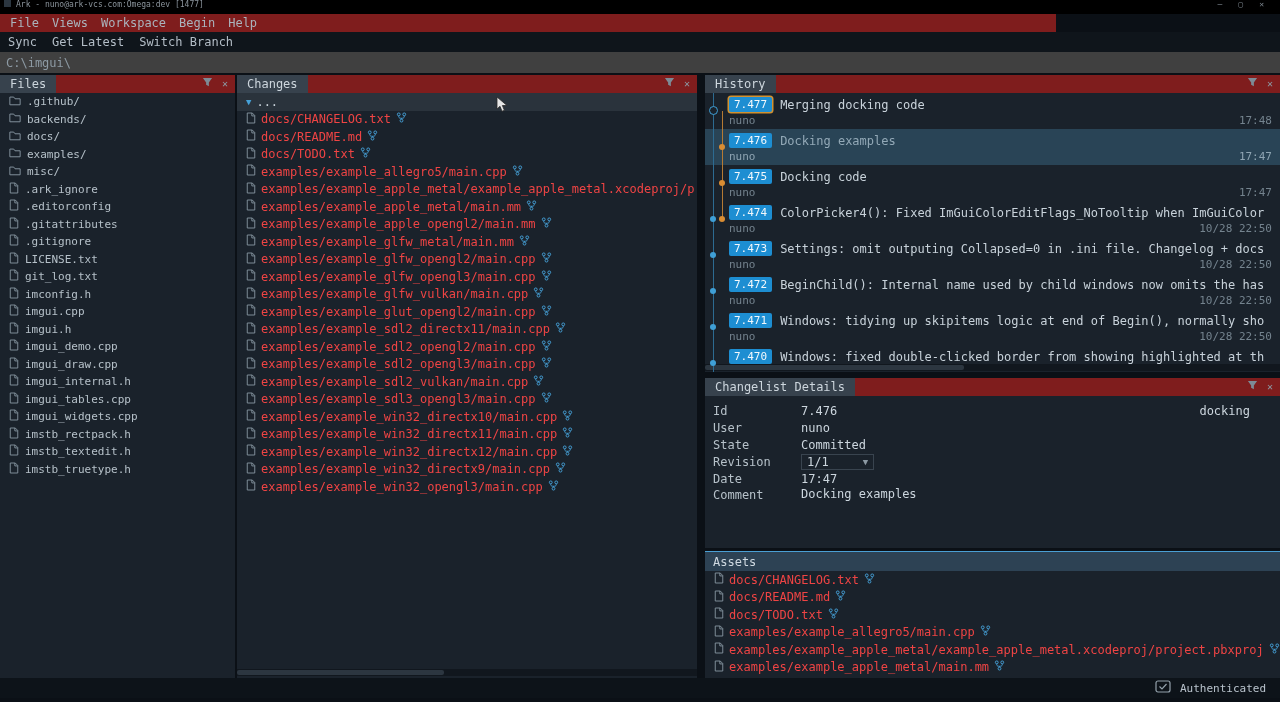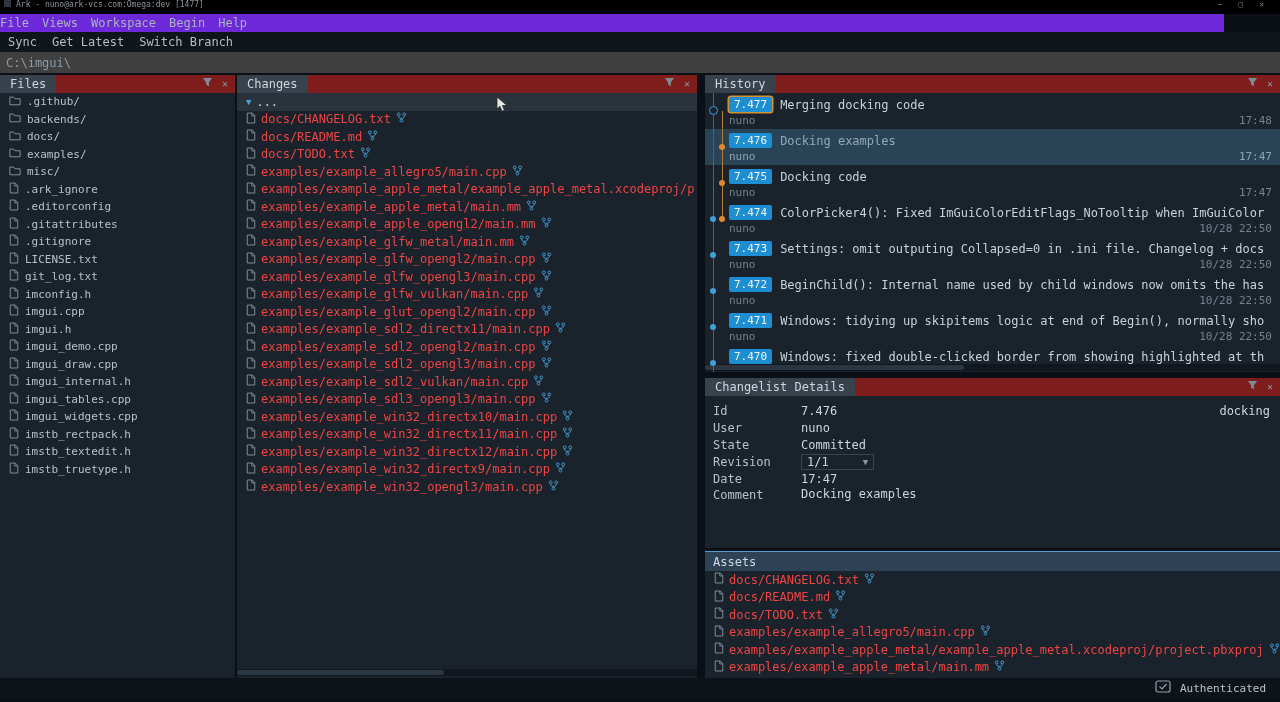--- a/index.html
+++ b/index.html
@@ -4,21 +4,21 @@
 <style>
   *{margin:0;padding:0;box-sizing:border-box}
   html,body{width:1280px;height:702px;overflow:hidden;background:#000}
   body{font-family:"DejaVu Sans Mono","Liberation Mono",monospace;color:#c2ccd4;position:relative}
   #app{position:absolute;inset:0;background:#0b1016}
 
   
   #titlebar{position:absolute;left:0;top:0;width:1280px;height:14px;background:#000;display:flex;align-items:flex-start;gap:5px;padding-left:4px;font-size:8px;color:#8b949c}
   #titlebar .appmark{width:7px;height:7px;background:#2b3640;display:inline-block}
   #win-controls{margin-left:auto;display:flex;gap:16px;padding-right:16px;font-size:8px;color:#7d8790}
-  #menubar{position:absolute;left:0;top:14px;width:1224px;height:18px;background:#6d28d9;display:flex;align-items:center;gap:13px;font-size:12px;color:#aab4bd}
+  #menubar{position:absolute;left:0;top:14px;width:1056px;height:18px;background:#7f1d1d;display:flex;align-items:center;gap:13px;padding-left:10px;font-size:12px;color:#aab4bd}
   #toolbar{position:absolute;left:0;top:32px;width:1280px;height:20px;background:#0f151b;display:flex;align-items:center;gap:15px;padding-left:8px;font-size:12px;color:#b4bec7}
   #pathrow{position:absolute;left:0;top:52px;width:1280px;height:21px;background:#404040;display:flex;align-items:center;padding-left:6px;font-size:12px;color:#8d9aa4}
 
   
   .panel{position:absolute;background:#1a222b}
   #files-panel{left:0;top:75px;width:235px;height:603px}
   #changes-panel{left:237px;top:75px;width:460px;height:603px}
   #history-panel{left:705px;top:75px;width:575px;height:297px}
   #details-panel{left:705px;top:378px;width:575px;height:170px}
   #assets-panel{left:705px;top:551px;width:575px;height:127px}
@@ -57,21 +57,21 @@
   .hrow.node-main::before,.hrow.node-fork::before{content:"";position:absolute;left:5px;top:15px;width:6px;height:6px;border-radius:50%;background:#3f9fd6;z-index:6}
   .hrow.node-merge::before{content:"";position:absolute;left:4px;top:13px;width:7px;height:7px;border:1.5px solid #3f9fd6;border-radius:50%;background:#1a222b;z-index:6}
   .hrow.node-branch::after,.hrow.node-fork::after{content:"";position:absolute;left:14px;top:15px;width:6px;height:6px;border-radius:50%;background:#d98d33;z-index:6}
   #history-panel .hscroll{bottom:1px}
 
   
   .dbody{padding-top:6px}
   .drow{display:flex;align-items:center;height:17px;font-size:12px;padding-left:8px}
   .dlabel{width:88px;color:#b6c1c9;flex:none}
   .dvalue{color:#ccd6de;white-space:nowrap}
-  .dright{margin-left:auto;margin-right:10px;color:#ccd6de}
+  .dright{margin-left:auto;margin-right:30px;color:#ccd6de}
   .combo{display:flex;align-items:center;gap:34px;border:1px solid #39444f;padding:0 5px;height:16px;color:#ccd6de}
   .combo .arrow{color:#8c99a3;font-size:9px}
   .drow.comment{align-items:flex-start}
   .drow.comment .dlabel{padding-top:1px}
 
   
   #assets-head{height:20px;background:#2d4254;border-top:1px solid #4a9fd4;display:flex;align-items:center;padding-left:8px;font-size:12px;color:#cfd9e1}
 
   
   #statusbar{position:absolute;left:0;top:678px;width:1280px;height:20px;background:#0d1319;display:flex;align-items:center;justify-content:flex-end;gap:9px;padding-right:14px;font-size:11px;color:#b9c3cc}

